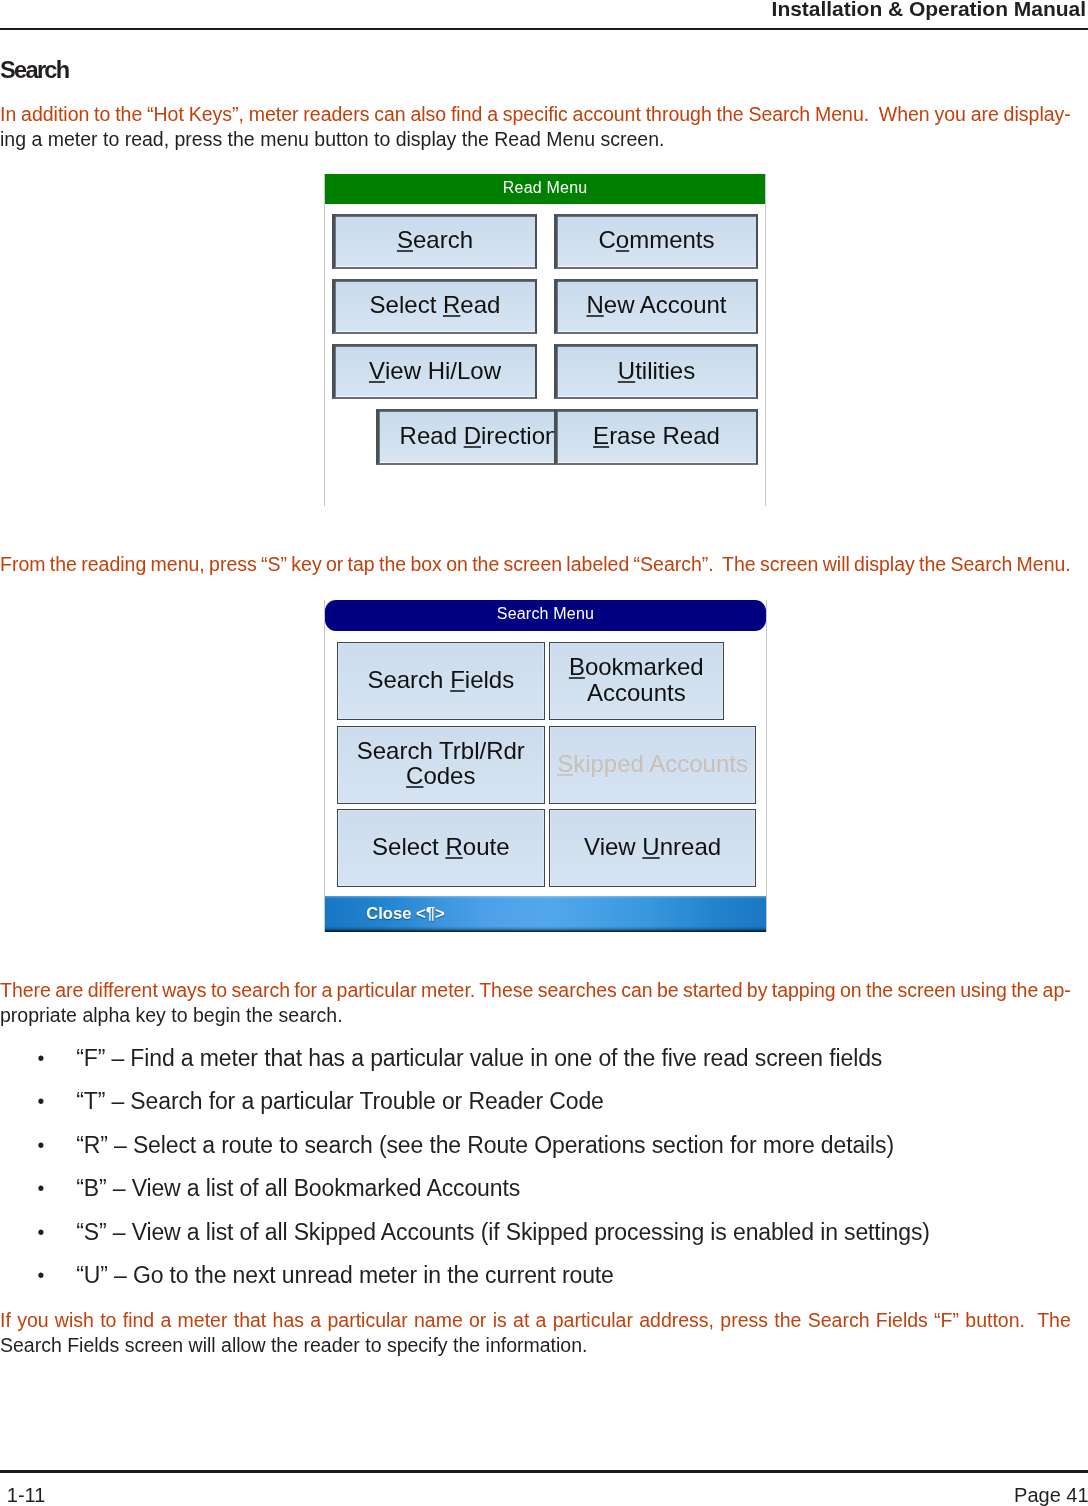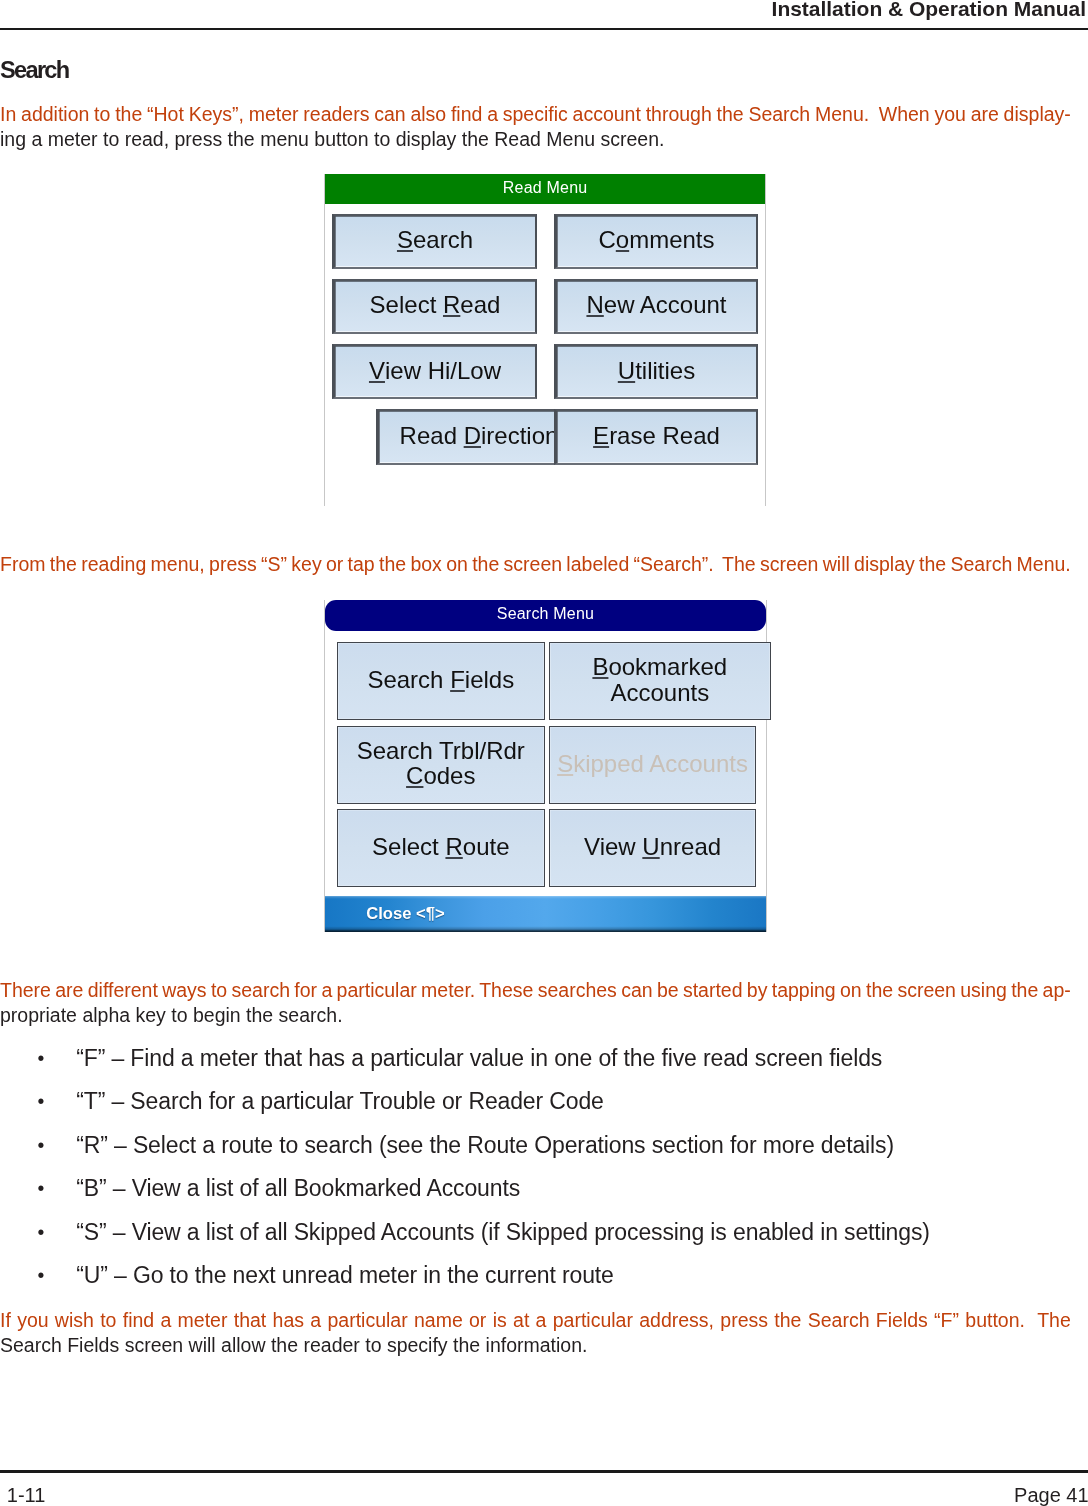--- a/index.html
+++ b/index.html
@@ -100,21 +100,21 @@
       <div class="btn btn-3d" style="left: 228.6px; top: 235.4px; width: 204.8px; height: 55.3px;"><span class="accel">E</span><span>rase Read</span></div>
     </div>
 
   <div class="tjust" style="top: 554.3px; word-spacing: -1.119px;">From the reading menu, press “S” key or tap the box on the screen labeled “Search”.  The screen will display the Search Menu.</div>
 
   <div class="shot" id="search-shot" style="left: 324.2px; top: 599.8px; width: 442.6px; height: 332.1px; border-left: 1px solid rgb(199, 199, 199); border-right: 1px solid rgb(199, 199, 199); background: rgb(255, 255, 255);">
       <div class="tbar" style="height: 31.5px; background: rgb(0, 0, 128); border-radius: 11px;">
         <span>Search Menu</span>
       </div>
       <div class="btn btn-flat" style="left: 11.8px; top: 42.4px; width: 207.6px; height: 78px;"><div><span>Search </span><span class="accel">F</span><span>ields</span></div></div>
-      <div class="btn btn-flat" style="left: 223.6px; top: 42.4px; width: 222px; height: 78px;"><div><div><span class="accel">B</span><span>ookmarked</span></div><div>Accounts</div></div></div>
+      <div class="btn btn-flat" style="left: 223.6px; top: 42.4px; width: 175px; height: 78px;"><div><div><span class="accel">B</span><span>ookmarked</span></div><div>Accounts</div></div></div>
       <div class="btn btn-flat dis" style="left: 223.6px; top: 125.9px; width: 207.6px; height: 78px;"><div><span class="accel">S</span><span>kipped Accounts</span></div></div>
       <div class="btn btn-flat" style="left: 11.8px; top: 125.9px; width: 207.6px; height: 78px;"><div><div>Search Trbl/Rdr</div><div><span class="accel">C</span><span>odes</span></div></div></div>
       <div class="btn btn-flat" style="left: 11.8px; top: 209.4px; width: 207.6px; height: 78px;"><div><span>Select </span><span class="accel">R</span><span>oute</span></div></div>
       <div class="btn btn-flat" style="left: 223.6px; top: 209.4px; width: 207.6px; height: 78px;"><div><span>View </span><span class="accel">U</span><span>nread</span></div></div>
       <div class="cbar" style="top: 295.8px; height: 36.3px;">
         <span style="left: 41px;">Close &lt;¶&gt;</span>
       </div>
     </div>
 
   <div class="tjust" style="top: 979.9px; word-spacing: -1.107px;">There are different ways to search for a particular meter. These searches can be started by tapping on the screen using the ap-</div>

